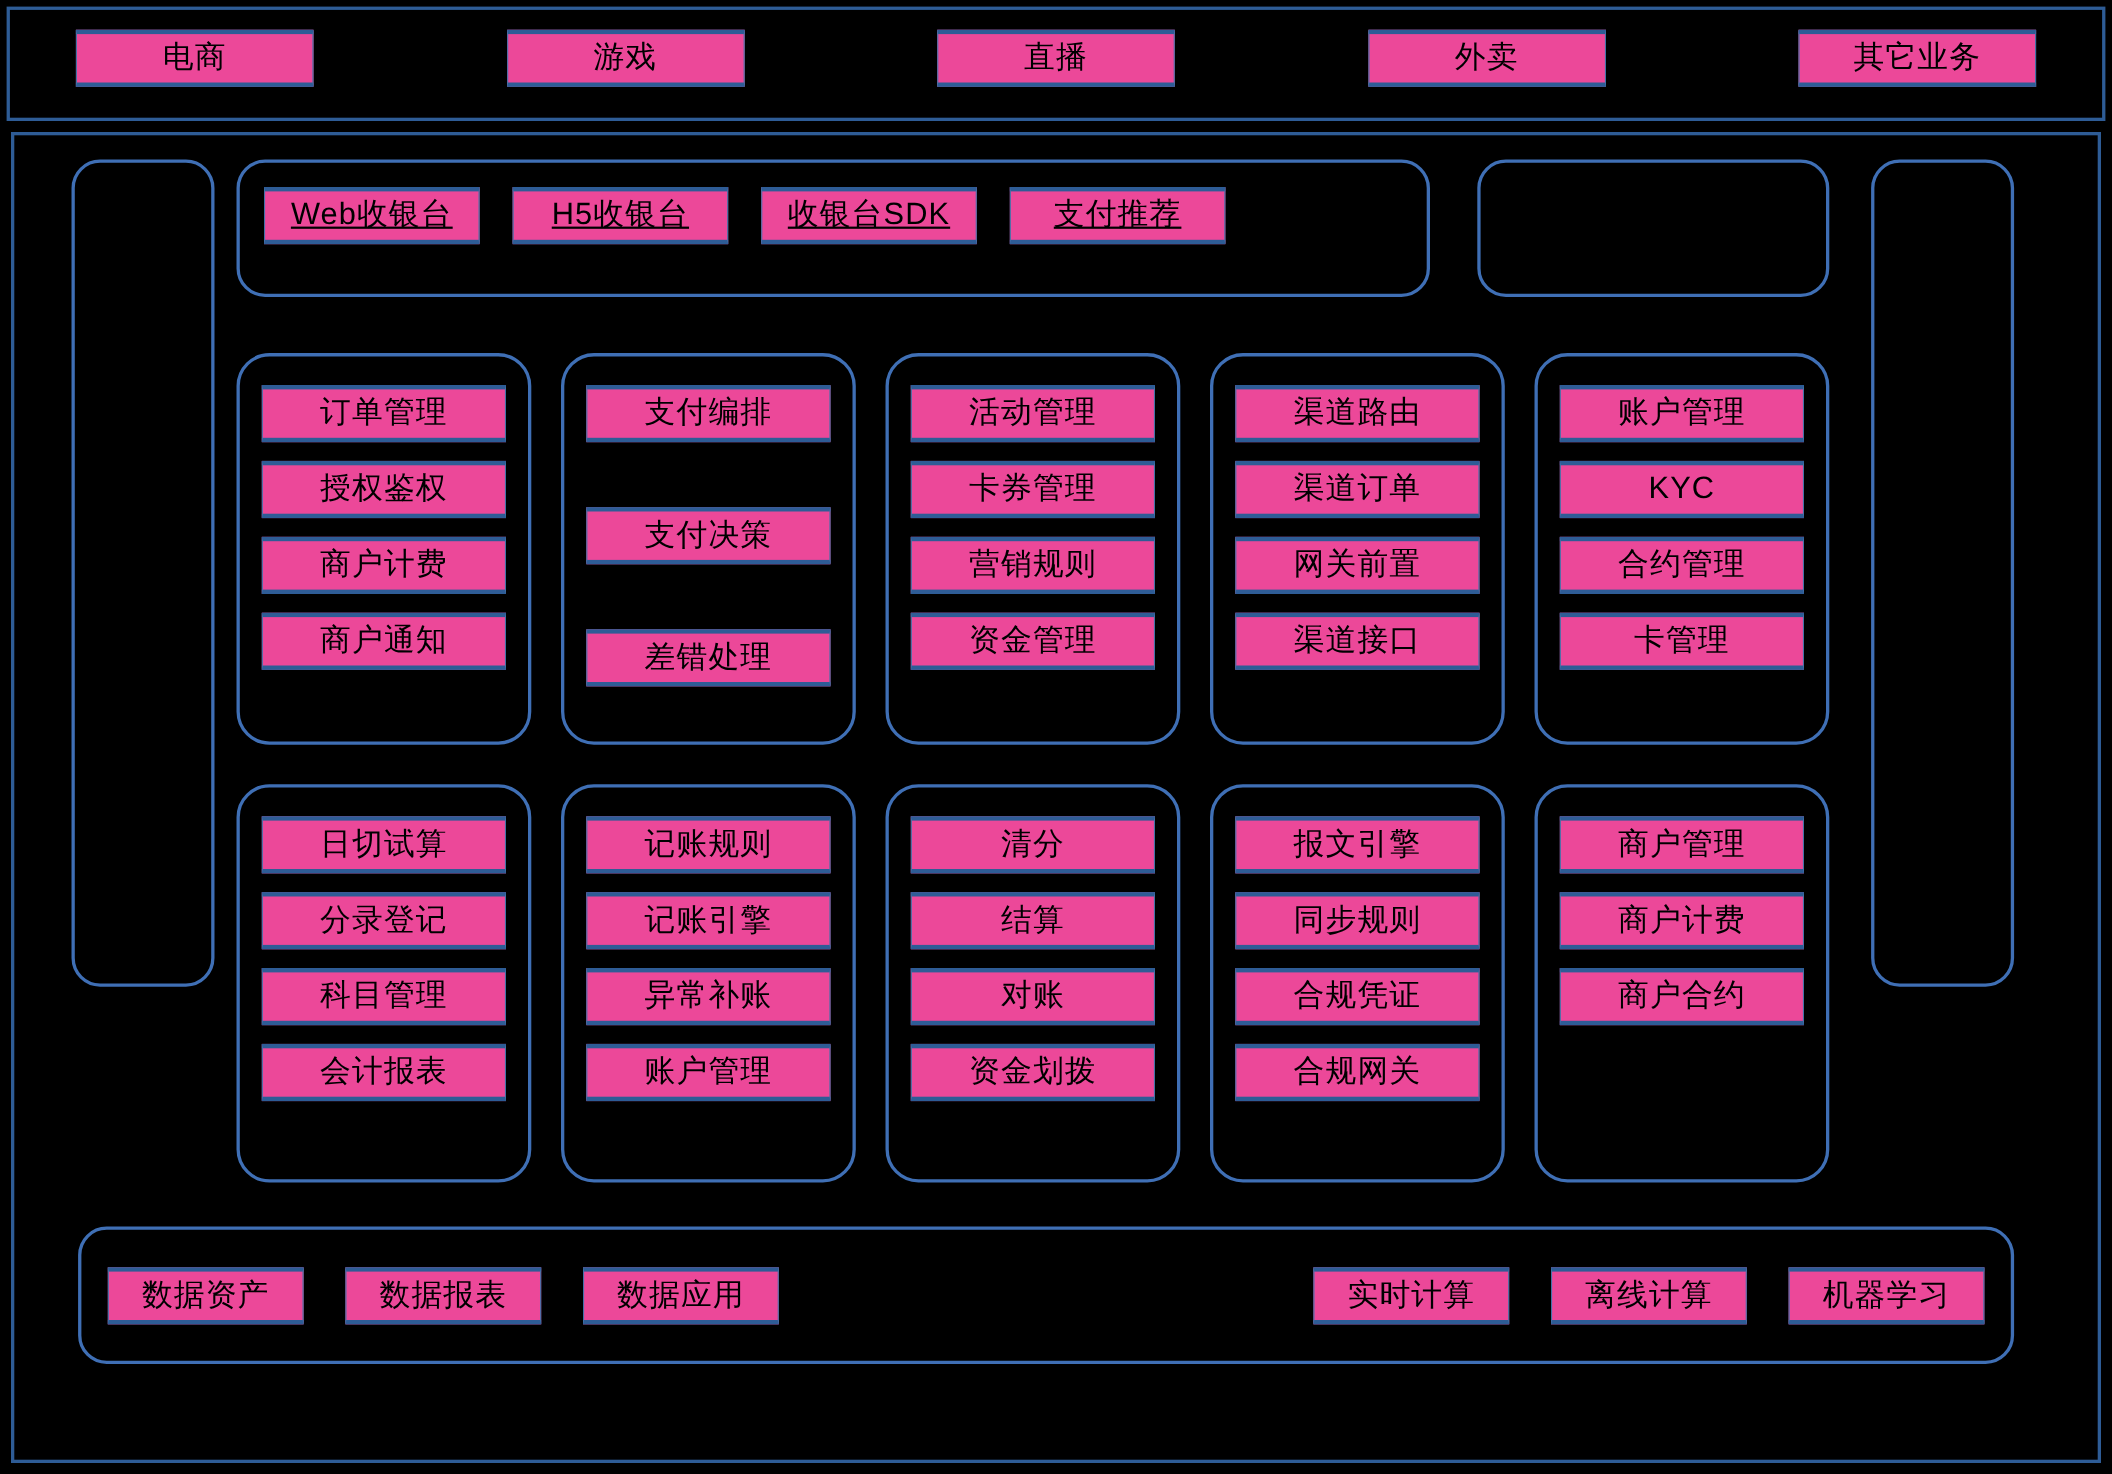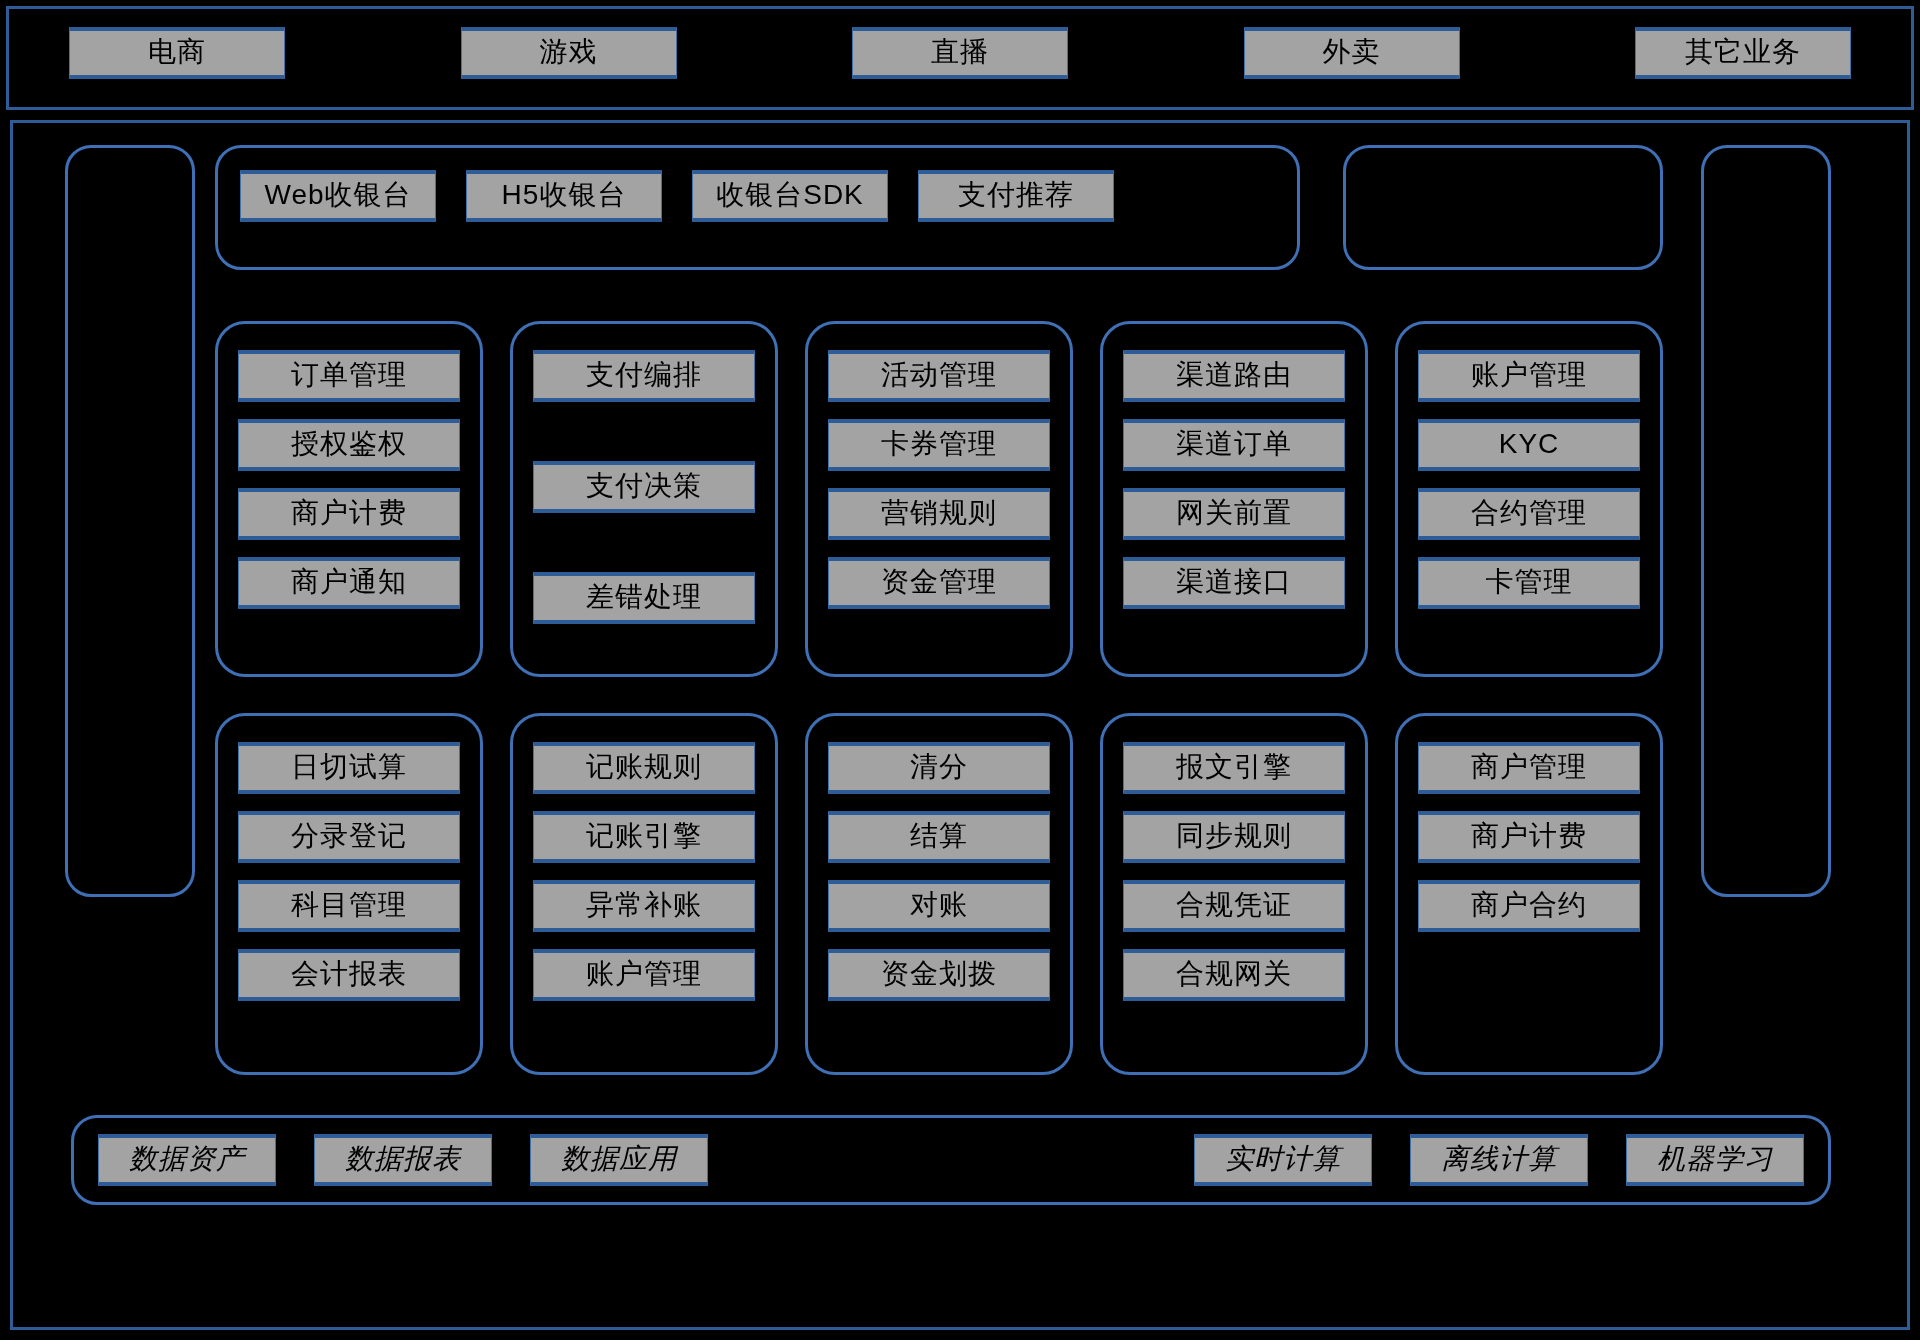--- a/index.html
+++ b/index.html
@@ -10,21 +10,21 @@
   body {
     width: 1920px;
     height: 1340px;
     font-family: "Liberation Sans", "DejaVu Sans", sans-serif;
     overflow: hidden;
     position: relative;
   }
 
   
   .chip {
-    background: #a3a3a3;
+    background: #ec4899;
     border: 1px solid #4472a8;
     border-top-width: 4px;
     border-bottom-width: 4px;
     border-top-color: #2e5c96;
     border-bottom-color: #2e5c96;
     color: #000000;
     font-size: 28px;
     line-height: 1;
     text-align: center;
     padding: 7px 10px 9px 10px;
@@ -80,20 +80,21 @@
   
   #checkout-panel {
     position: absolute;
     left: 202px;
     top: 22px;
     width: 1085px;
     height: 125px;
     border: 3px solid #3f6fb5;
     border-radius: 26px;
     box-sizing: border-box;
+    text-decoration: underline;
   }
   #checkout-panel .row {
     display: flex;
     align-items: flex-start;
     padding: 22px 22px 0 22px;
     gap: 30px;
   }
   #checkout-panel .chip { min-width: 196px; }
 
   
@@ -131,25 +132,24 @@
   }
   .cap-group .chip { margin-bottom: 17px; }
   .cap-group.sparse .chip { margin-bottom: 59px; }
 
   
   #data-strip {
     position: absolute;
     left: 58px;
     top: 992px;
     width: 1760px;
-    height: 90px;
-    border: 3px solid #3f6fb5;
-    border-radius: 26px;
-    box-sizing: border-box;
-    font-style: italic;
+    height: 125px;
+    border: 3px solid #3f6fb5;
+    border-radius: 26px;
+    box-sizing: border-box;
   }
   #data-strip .row {
     display: flex;
     align-items: center;
     height: 100%;
     padding: 0 24px;
     box-sizing: border-box;
   }
   #data-strip .chip { width: 178px; }
   #data-strip .gap-sm { width: 38px; flex: 0 0 auto; }

